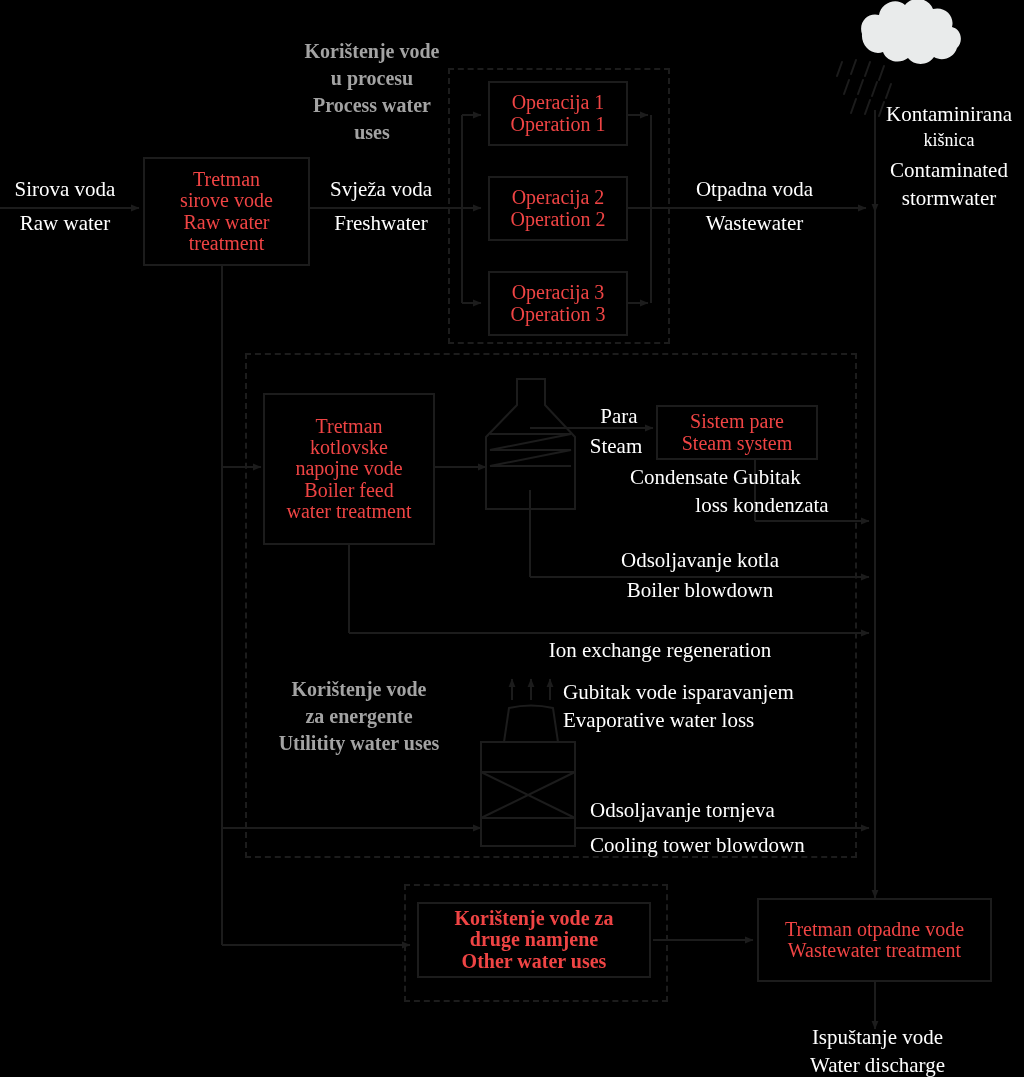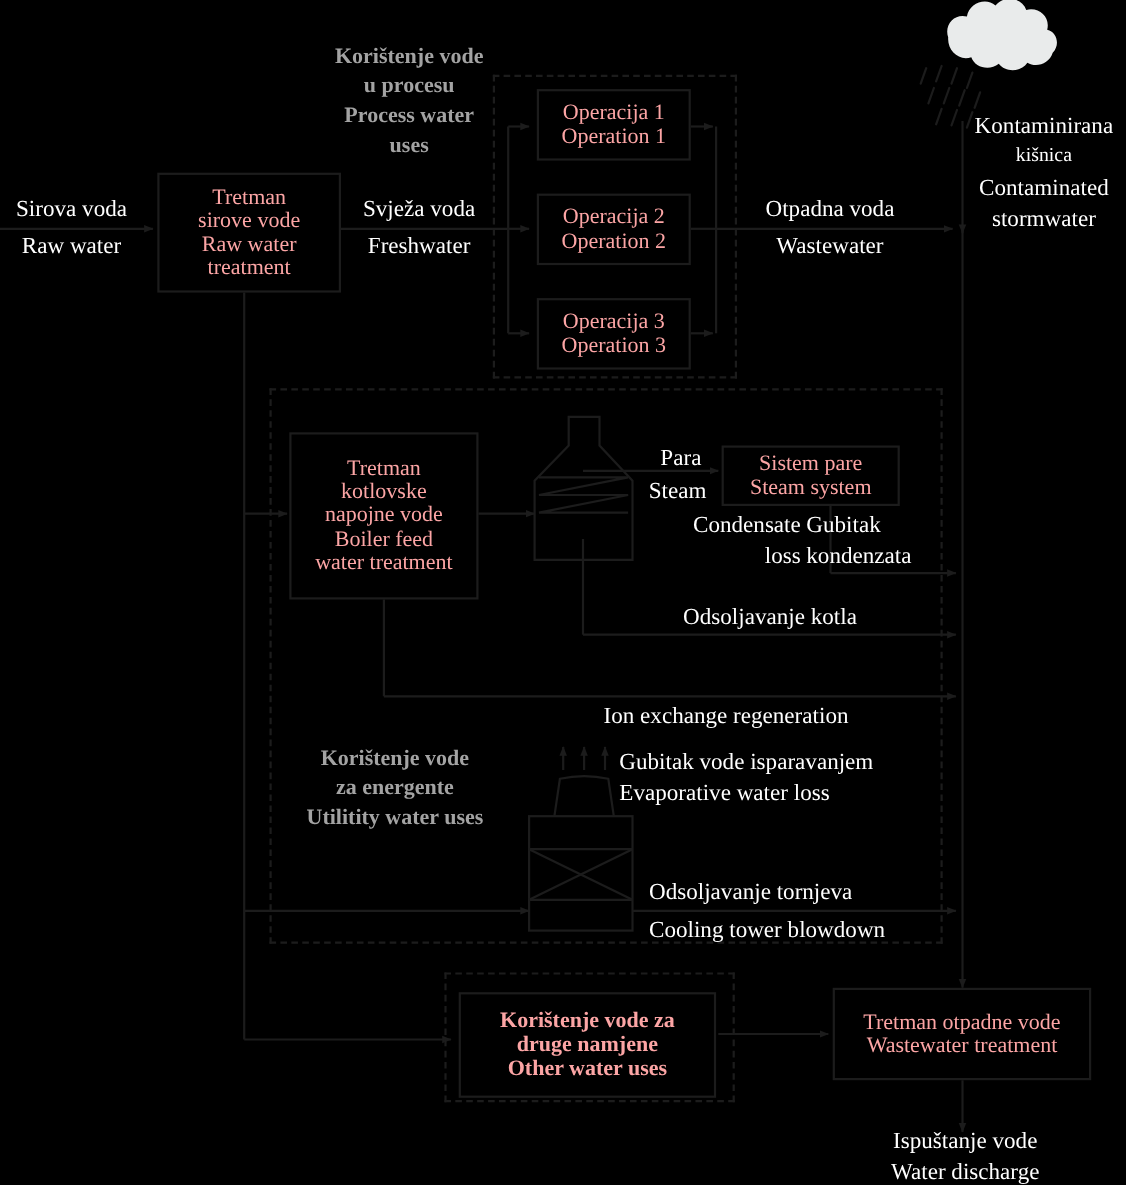--- a/index.html
+++ b/index.html
@@ -16,21 +16,21 @@
   .c{text-align:center;}
   .l{text-align:left;}
   .r{text-align:right;}
   .bold{font-weight:bold;color:#a3a3a3;}
   .box{
     position:absolute;
     border:2px solid #1c1c1c;
     box-sizing:border-box;
     display:flex;align-items:center;justify-content:center;
     text-align:center;line-height:1.06;
-    color:#fca5a5;
+    color:#ef4444;
   }
   .dash{
     position:absolute;
     border:2px dashed #1c1c1c;
     box-sizing:border-box;
     background:transparent;
   }
   svg.ov{position:absolute;left:0;top:0;width:1024px;height:1077px;pointer-events:none;}
   .stack{display:flex;flex-direction:column;align-items:center;justify-content:center;}
 </style>
@@ -165,21 +165,21 @@
     <span>napojne vode</span>
     <span>Boiler feed</span>
     <span>water treatment</span>
   </div>
 
   <div class="box stack" style="left:656px;top:405px;width:162px;height:55px;font-size:20px;">
     <span>Sistem pare</span>
     <span>Steam system</span>
   </div>
 
-  <div class="box stack" style="left:417px;top:902px;width:234px;height:96px;font-size:20px;font-weight:bold;">
+  <div class="box stack" style="left:417px;top:902px;width:234px;height:76px;font-size:20px;font-weight:bold;">
     <span>Korištenje vode za</span>
     <span>druge namjene</span>
     <span>Other water uses</span>
   </div>
 
   <div class="box stack" style="left:757px;top:898px;width:235px;height:84px;font-size:20px;">
     <span>Tretman otpadne vode</span>
     <span>Wastewater treatment</span>
   </div>
 
@@ -204,20 +204,21 @@
 
   <div class="lbl c" style="left:584px;top:405px;width:70px;font-size:21px;">Para</div>
   <div class="lbl c" style="left:578px;top:435px;width:76px;font-size:21px;">Steam</div>
 
   <div class="lbl r" style="left:580px;top:466px;width:148px;font-size:21px;">Condensate</div>
   <div class="lbl r" style="left:580px;top:494px;width:148px;font-size:21px;">loss</div>
   <div class="lbl l" style="left:733px;top:466px;width:160px;font-size:21px;">Gubitak</div>
   <div class="lbl l" style="left:733px;top:494px;width:160px;font-size:21px;">kondenzata</div>
 
   <div class="lbl c" style="left:530px;top:549px;width:340px;font-size:21px;">Odsoljavanje kotla</div>
+  <div class="lbl c" style="left:530px;top:579px;width:340px;font-size:21px;">Boiler blowdown</div>
 
   <div class="lbl c" style="left:450px;top:639px;width:420px;font-size:21px;">Ion exchange regeneration</div>
 
   <div class="lbl c bold" style="left:258px;top:679px;width:202px;font-size:20px;">Korištenje vode</div>
   <div class="lbl c bold" style="left:258px;top:706px;width:202px;font-size:20px;">za energente</div>
   <div class="lbl c bold" style="left:254px;top:733px;width:210px;font-size:20px;">Utilitity water uses</div>
 
   <div class="lbl l" style="left:563px;top:681px;width:300px;font-size:21px;">Gubitak vode isparavanjem</div>
   <div class="lbl l" style="left:590px;top:799px;width:290px;font-size:21px;">Odsoljavanje tornjeva</div>
 

